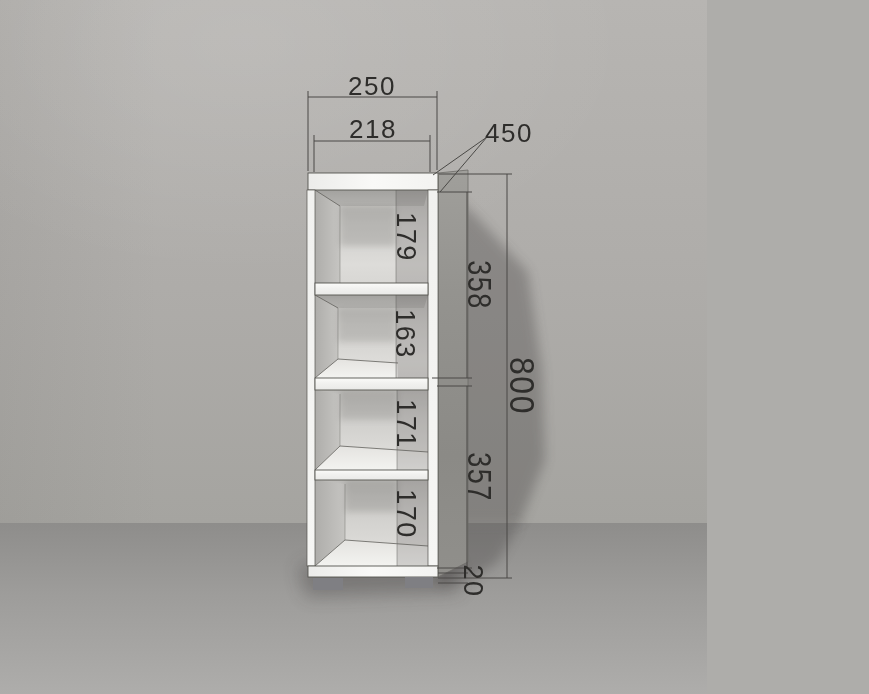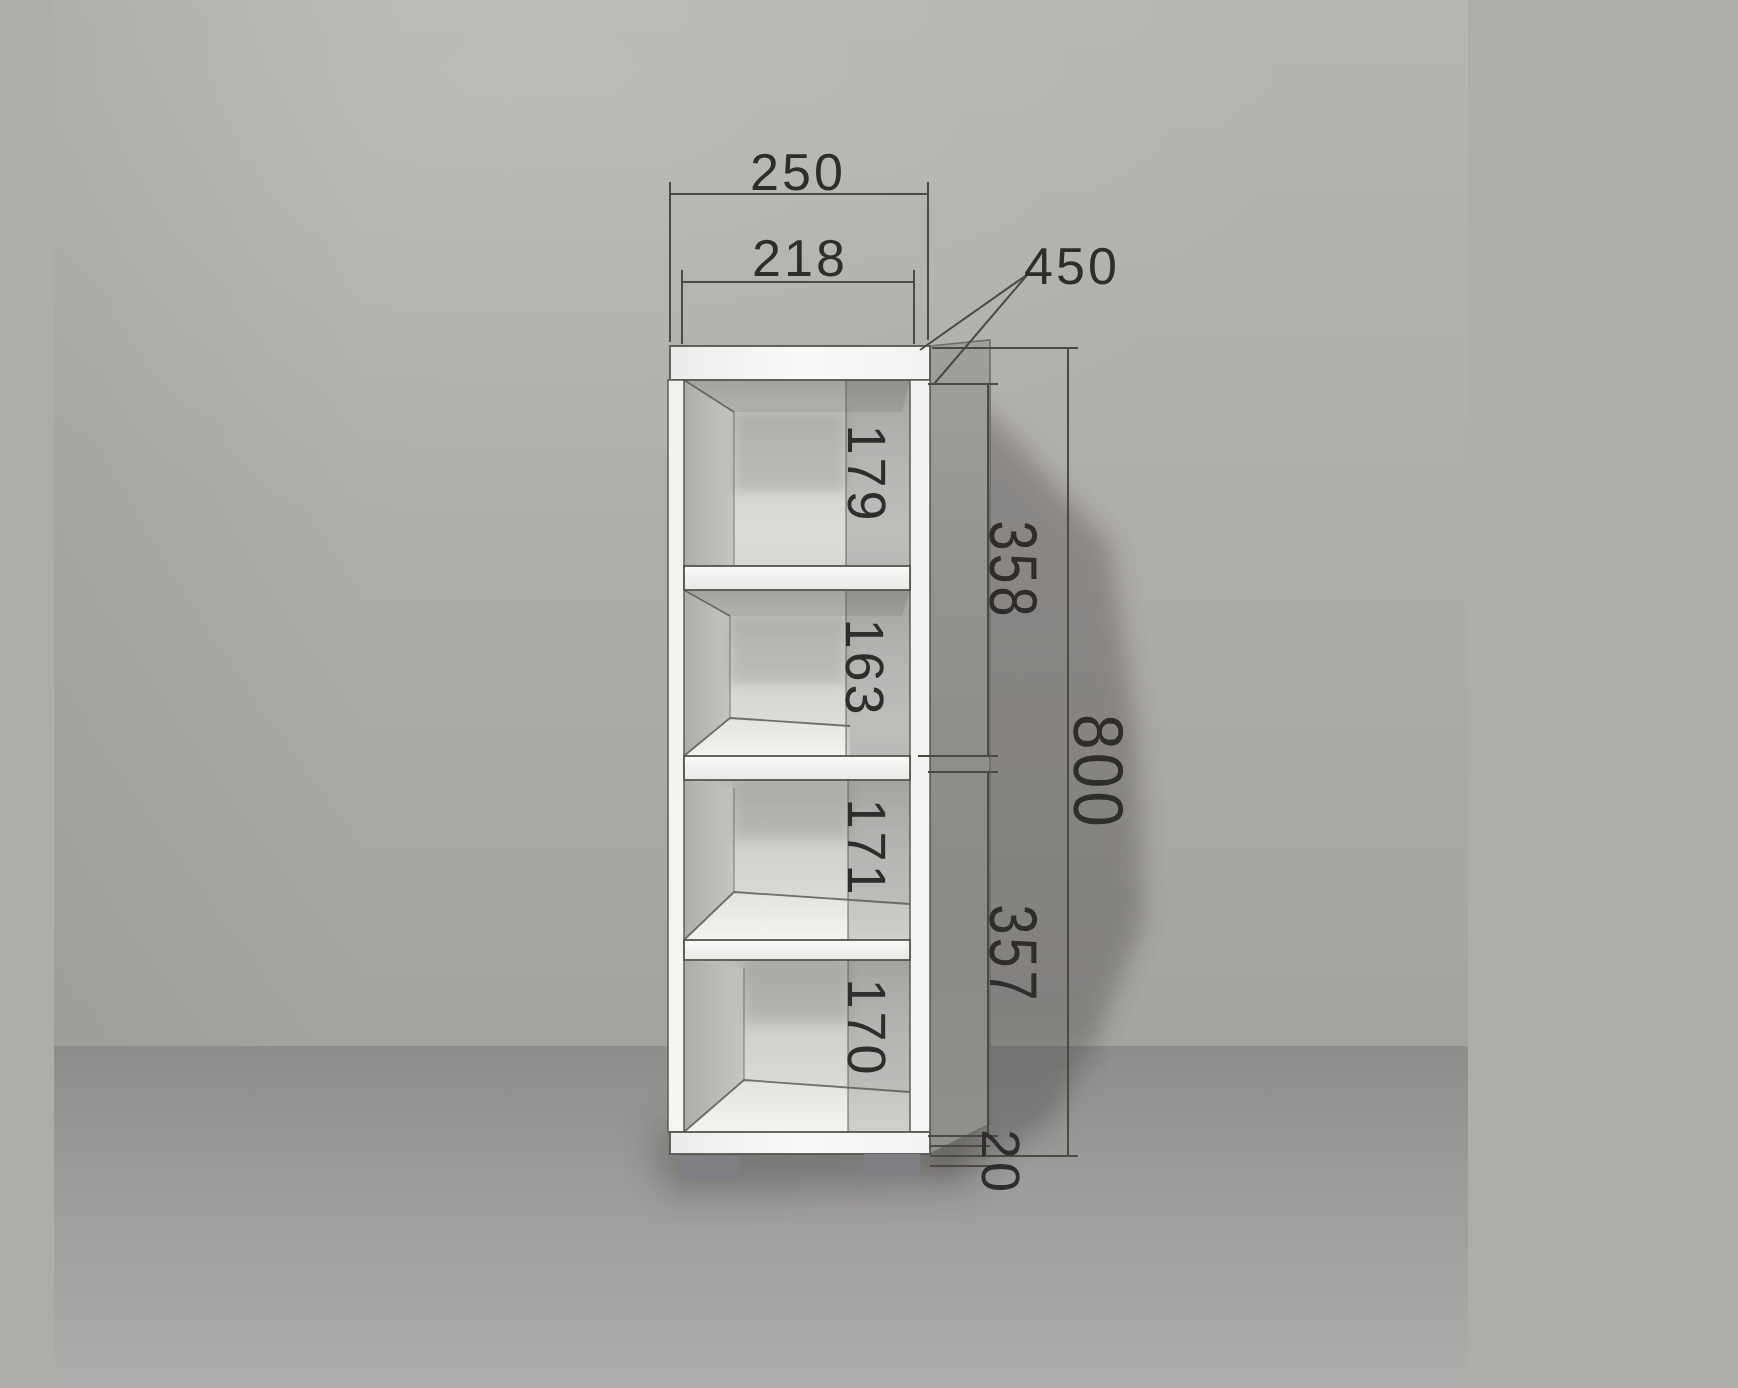--- a/index.html
+++ b/index.html
@@ -1,16 +1,16 @@
 <!DOCTYPE html>
 <html><head>
 <meta charset="utf-8">
 <style>
   html,body{margin:0;padding:0;background:#aeadaa;}
-  .stage{width:707px;height:694px;position:relative;overflow:hidden;font-family:"Liberation Sans",sans-serif;padding-left:27px;}
+  .stage{width:707px;height:694px;position:relative;overflow:hidden;font-family:"Liberation Sans",sans-serif;}
   svg{display:block;}
   text.dim{font-family:"Liberation Sans",sans-serif;fill:#2e2d2b;letter-spacing:1.5px;}
   text.dimh{font-size:26px;}
   text.dimv{font-size:27px;}
   text.dimbig{font-size:32px;}
 </style>
 </head>
 <body>
 
 <div class="stage">

